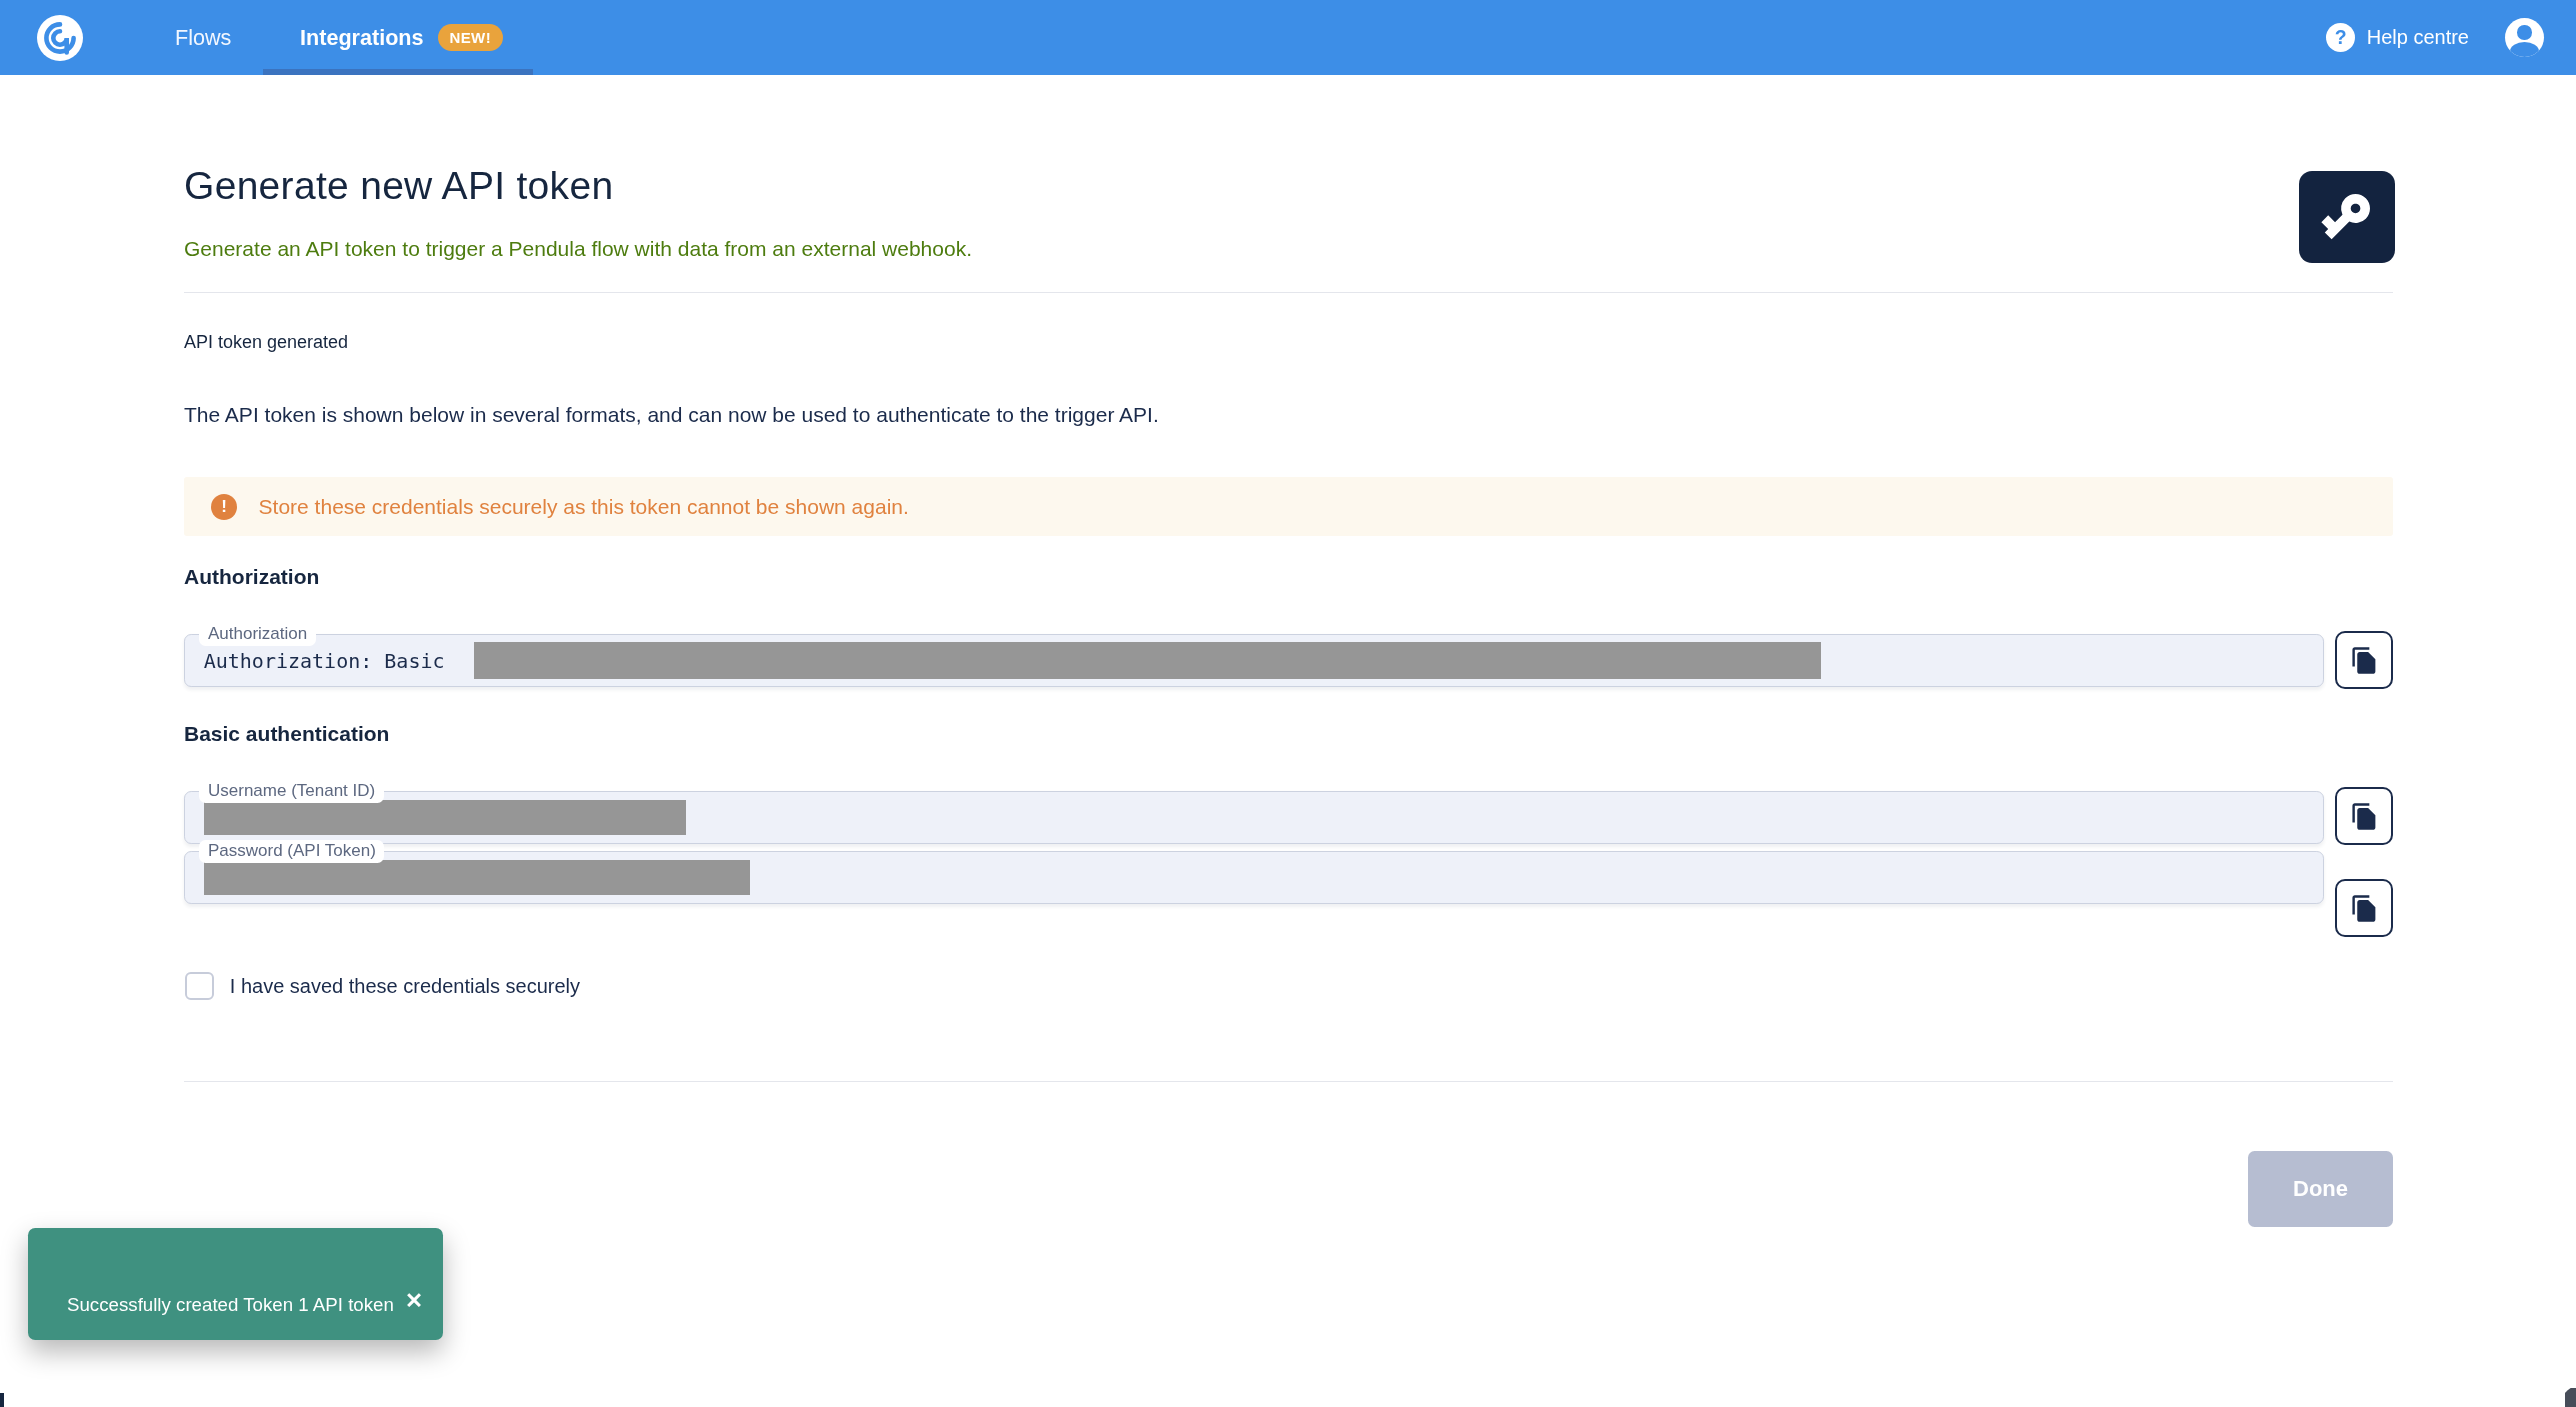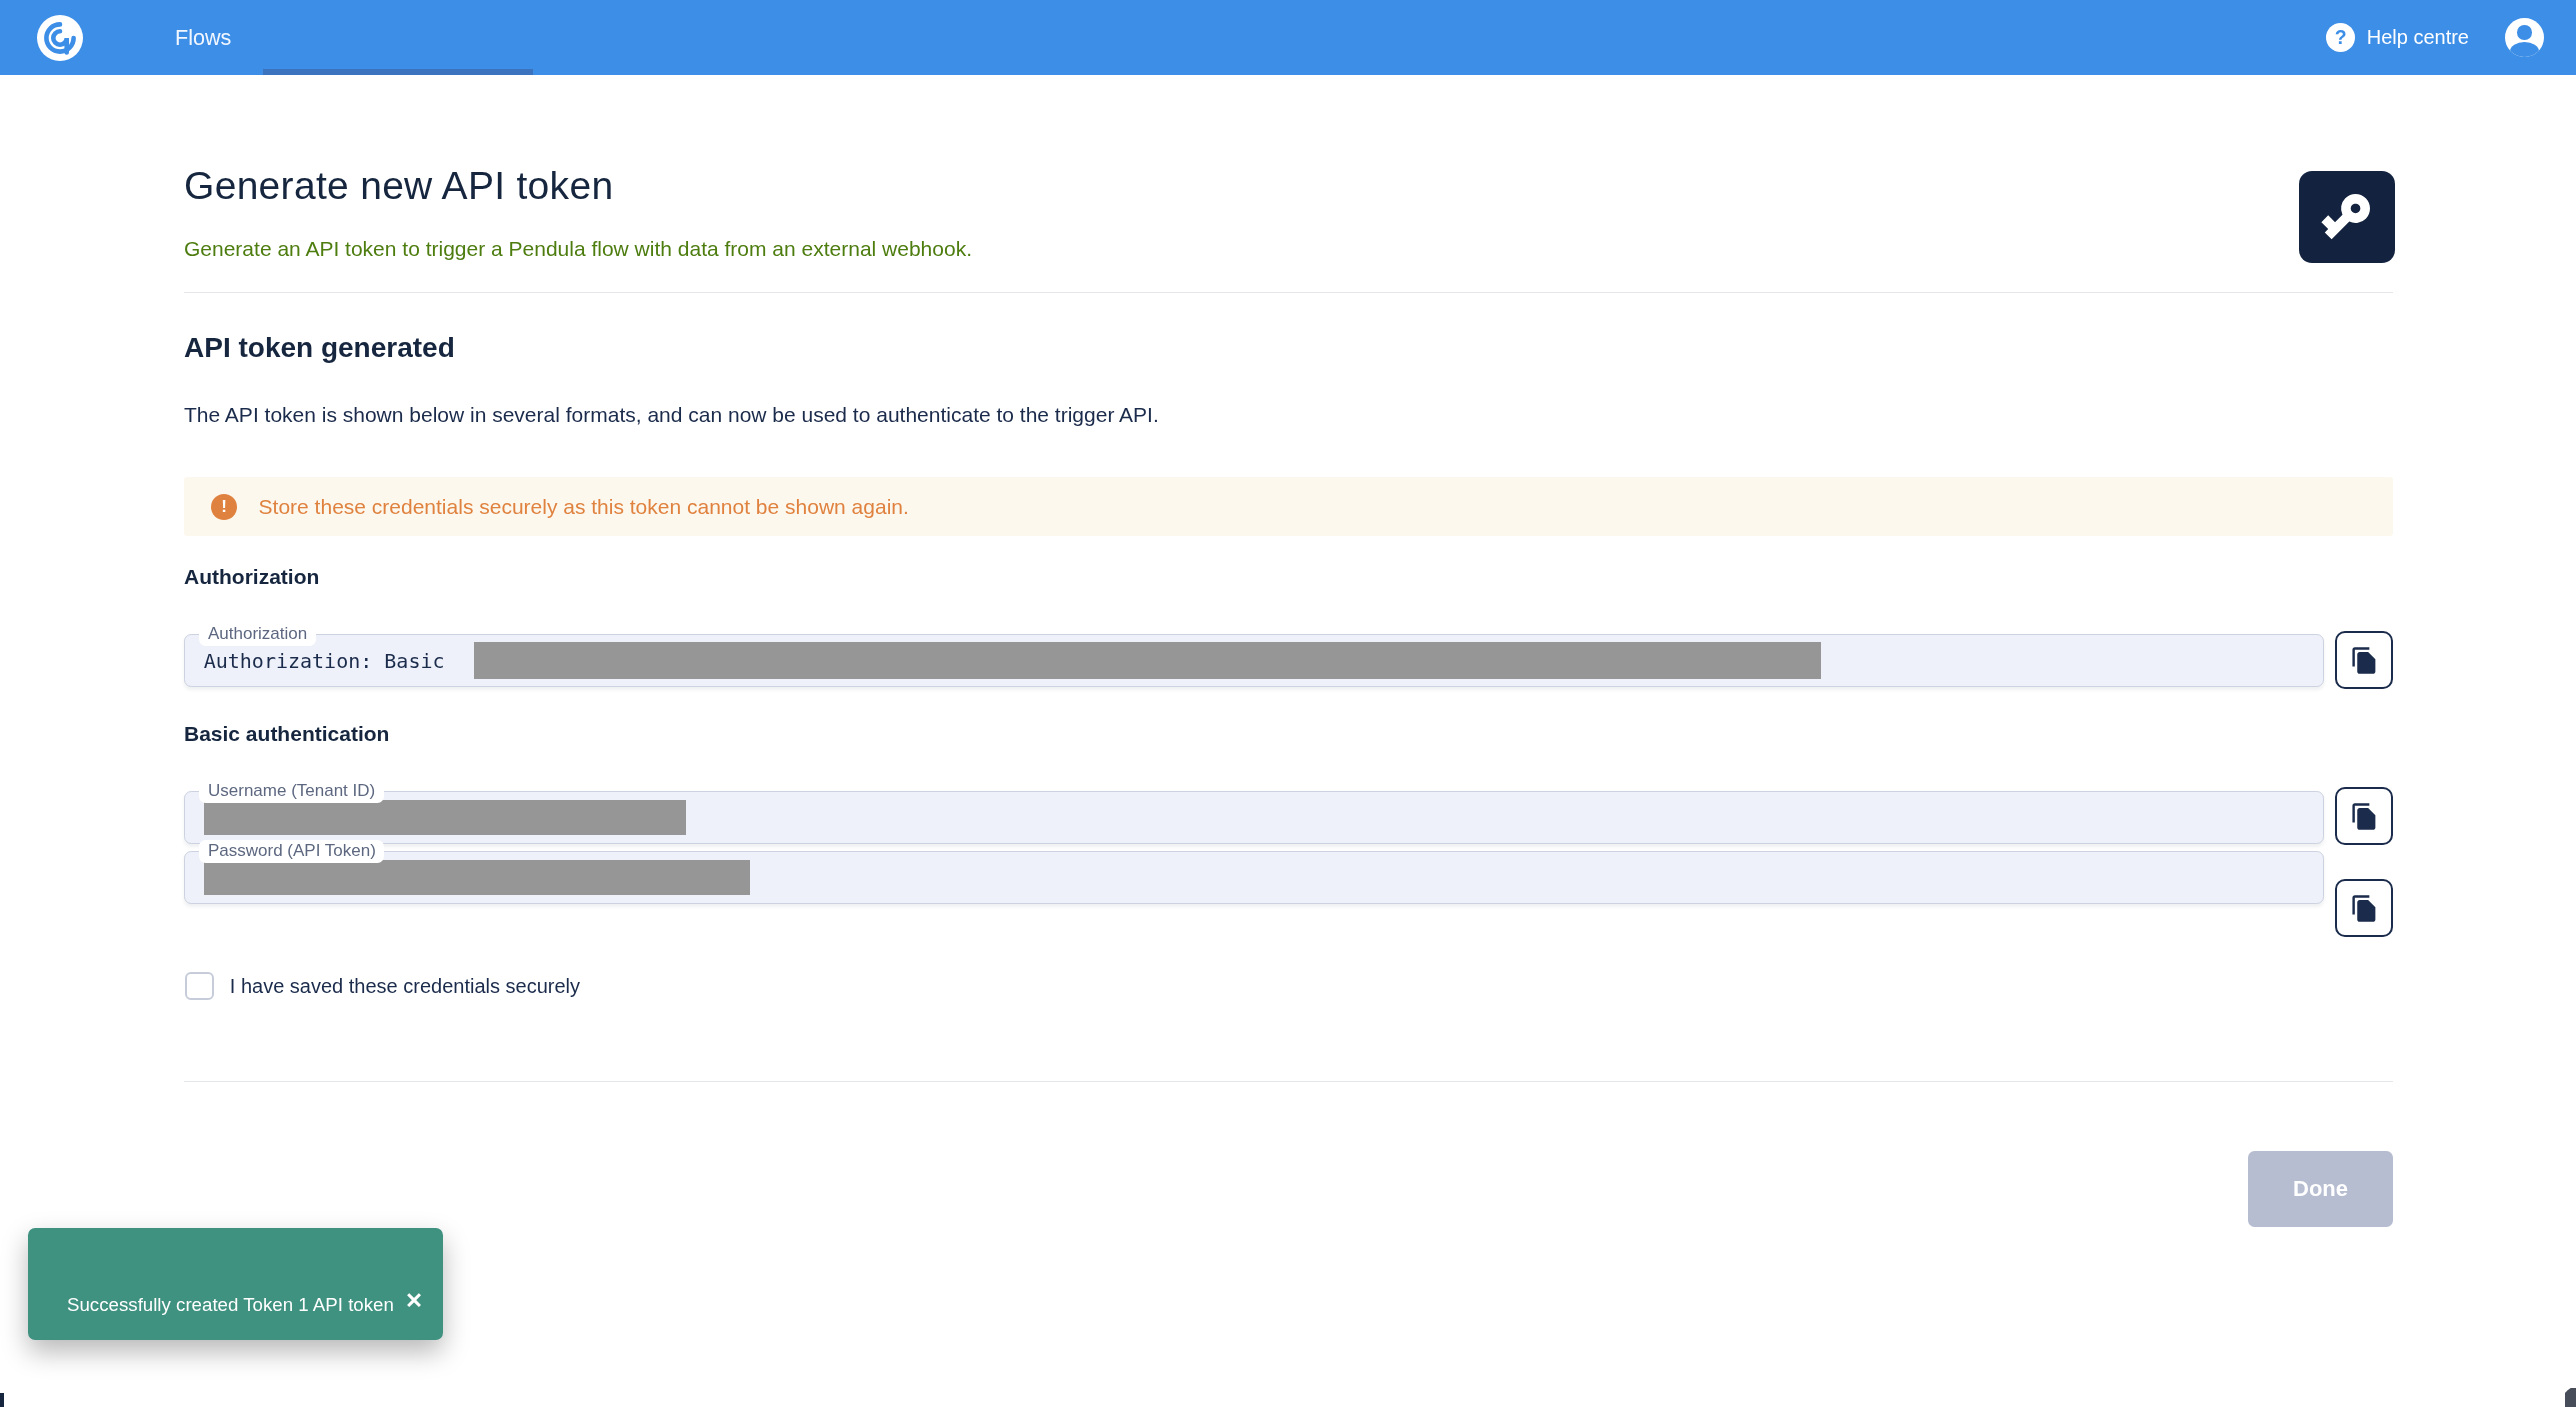--- a/index.html
+++ b/index.html
@@ -25,21 +25,21 @@
   .avatar .shoulders{position:absolute;left:5px;top:24.4px;width:29px;height:18.7px;border-radius:50%;background:#3d8ee7;}
   
   .content{position:absolute;left:184px;top:0;width:2209px;height:1407px;}
   .page-title{position:absolute;left:0;top:164px;font-size:39px;font-weight:400;color:#16263f;letter-spacing:0.3px;}
   .page-subtitle{position:absolute;left:0;top:237px;font-size:21px;color:#4d7c0f;}
   .divider{position:absolute;left:0;width:2209px;height:1.4px;background:#e4e6ec;}
   .d1{top:292px;} .d2{top:1081px;}
   .key-tile{position:absolute;left:2115px;top:171px;width:96px;height:92px;border-radius:13px;
             background:#13233f;display:flex;align-items:center;justify-content:center;}
   .key-tile svg{transform:rotate(135deg);}
-  .section-heading{position:absolute;left:0;top:332px;font-size:28px;font-weight:bold;color:#16263f;}
+  .section-heading{position:absolute;left:0;top:332px;font-size:18px;font-weight:normal;color:#16263f;}
   .section-body{position:absolute;left:0;top:403px;font-size:21px;color:#1b2b4b;}
   .warning{position:absolute;left:0;top:477px;width:2209px;height:59px;background:#fdf8ee;border-radius:2.9px;
            display:flex;align-items:center;padding-left:27px;box-sizing:border-box;gap:21.6px;}
   .warn-icon{width:26px;height:26px;border-radius:50%;background:#e0823f;color:#fff;font-weight:bold;
              font-size:17px;display:flex;align-items:center;justify-content:center;flex:0 0 26px;}
   .warning-text{color:#e0823f;font-size:21px;}
   .field-heading{position:absolute;left:0;font-size:21px;font-weight:bold;color:#16263f;}
   .h-auth{top:565px;} .h-basic{top:722px;}
   .field{position:absolute;left:0;width:2140px;height:53px;background:#eef1f9;border:1.4px solid #ccd2e0;
          border-radius:7.2px;box-sizing:border-box;display:flex;align-items:center;padding:0 18.7px;
@@ -77,20 +77,24 @@
 <div class="nav">
   <div class="logo">
     <svg viewBox="0 0 24 24" width="46" height="46">
       <circle cx="12" cy="12" r="12" fill="#ffffff"></circle>
       <path d="M12 4.9 a7.1 7.1 0 1 0 7.1 7.1" stroke="#3d8ee7" stroke-width="2.4" fill="none" stroke-linecap="round"></path>
       <path d="M12 8.5 a3.5 3.5 0 1 0 3.5 3.5 L15.5 19.6" stroke="#3d8ee7" stroke-width="2.4" fill="none" stroke-linecap="round"></path>
     </svg>
   </div>
   <div class="tab tab-flows">
     <span>Flows</span>
+  </div>
+  <div class="tab tab-integrations">
+    <span>Integrations</span>
+    <span class="badge">NEW!</span>
   </div>
   <div class="tab-underline"></div>
   <div class="nav-right">
     <div class="help">
       <span class="help-icon">?</span>
       <span>Help centre</span>
     </div>
     <div class="avatar">
       <span class="head"></span>
       <span class="shoulders"></span>

